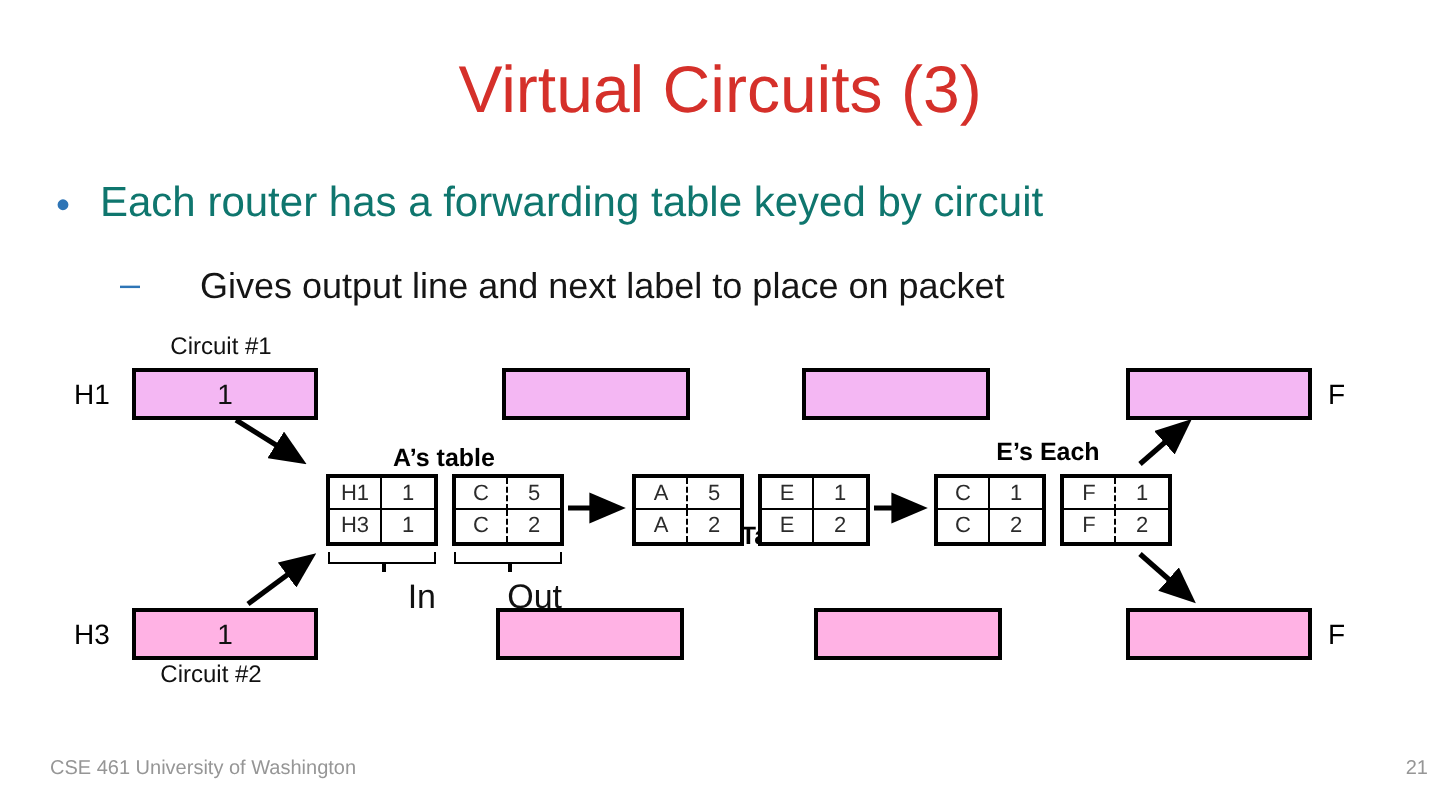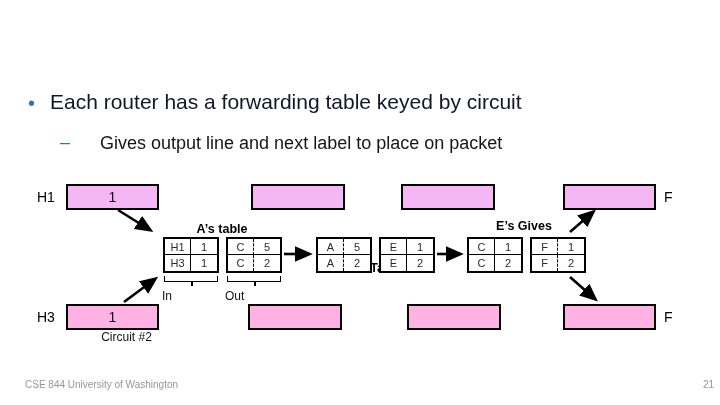--- a/index.html
+++ b/index.html
@@ -8,21 +8,21 @@
     font-family:"Liberation Sans", sans-serif; overflow:hidden;
   }
   .title {
     position:absolute; top:26px; left:0; width:720px; text-align:center;
     font-size:33px; color:#d5302a; letter-spacing:0px;
   }
   .bullet-marker {
     position:absolute; left:28px; top:92px; color:#2e75b6; font-size:20px;
   }
   .bullet-text {
-    position:absolute; left:50px; top:90px; color:#0f172a; font-size:21px;text-align:right;
+    position:absolute; left:50px; top:90px; color:#0f766e; font-size:21px;text-align:right;
   }
   .subbullet-marker {
     position:absolute; left:60px; top:132px; color:#2e75b6; font-size:18px;
   }
   .subbullet-text {
     position:absolute; left:100px; top:133px; color:#151515; font-size:18px;
   }
   .host-label { position:absolute; font-size:14px; color:#000; }
   .linkbox {
     position:absolute; width:89px; height:22px; border:2px solid #000;
@@ -42,51 +42,53 @@
     font-size:11px; color:#2b2b2b;
   }
   .vtable .cell.k  { border-right:1px solid #000; }
   .vtable.dashed .cell.k { border-right:1px dashed #000; }
   .vtable .cell.r1 { border-bottom:1.5px solid #000; }
   .brace {
     position:absolute; width:52px; height:5px;
     border-left:1.5px solid #000; border-right:1.5px solid #000; border-bottom:1.5px solid #000;
   }
   .brace .stem { position:absolute; left:50%; top:100%; width:1.5px; height:5px; background:#000; }
-  .inout-label { position:absolute; width:56px; text-align:left; font-size:12px; color:#111; }
+  .inout-label { position:absolute; width:56px; text-align:right; font-size:17px; color:#111; }
   .overlay { position:absolute; left:0; top:0; pointer-events:none; }
   .footer-text { position:absolute; left:25px; top:379px; font-size:10px; color:#969696; }
   .page-num { position:absolute; right:6px; top:379px; font-size:10px; color:#969696; }
 </style>
 </head>
 <body>
 
 <div class="slide">
 
+  <div class="title">Virtual Circuits (3)</div>
 
   <span class="bullet-marker">•</span>
   <div class="bullet-text">Each router has a forwarding table keyed by circuit</div>
 
   <span class="subbullet-marker">–</span>
   <div class="subbullet-text">Gives output line and next label to place on packet</div>
 
   <div class="host-label" style="left:37px; top:189px;">H1</div>
+  <div class="circuit-label" style="left:64px; top:166px;">Circuit #1</div>
   <div class="linkbox top" style="left:66px; top:184px;">
     <span>1</span>
   </div>
   <div class="linkbox top" style="left:251px; top:184px; width:90px;"></div>
   <div class="linkbox top" style="left:401px; top:184px; width:90px;"></div>
   <div class="linkbox top" style="left:563px; top:184px;"></div>
   <div class="host-label" style="left:664px; top:189px;">F</div>
 
   <div class="host-label" style="left:37px; top:309px;">H3</div>
   <div class="linkbox bot" style="left:66px; top:304px;">
     <span>1</span>
   </div>
-  <div class="circuit-label" style="left:80px; top:330px;">Circuit #2</div>
+  <div class="circuit-label" style="left:59px; top:330px;">Circuit #2</div>
   <div class="linkbox bot" style="left:248px; top:304px; width:90px;"></div>
   <div class="linkbox bot" style="left:407px; top:304px; width:90px;"></div>
   <div class="linkbox bot" style="left:563px; top:304px;"></div>
   <div class="host-label" style="left:664px; top:309px;">F</div>
 
   <div class="tbl-label" style="left:162px; top:222px;text-align:center;">A’s table</div>
   <div class="vtable" style="left:163px; top:237px;">
     <div class="cell k r1">H1</div>
     <div class="cell r1">1</div>
     <div class="cell k">H3</div>
@@ -114,21 +116,21 @@
     <div class="cell k">A</div>
     <div class="cell">2</div>
   </div>
   <div class="vtable" style="left:379px; top:237px;">
     <div class="cell k r1">E</div>
     <div class="cell r1">1</div>
     <div class="cell k">E</div>
     <div class="cell">2</div>
   </div>
 
-  <div class="tbl-label" style="left:464px; top:219px;">E’s Gives</div>
+  <div class="tbl-label" style="left:464px; top:219px;">E’s Each</div>
   <div class="vtable" style="left:467px; top:237px;">
     <div class="cell k r1">C</div>
     <div class="cell r1">1</div>
     <div class="cell k">C</div>
     <div class="cell">2</div>
   </div>
   <div class="vtable dashed" style="left:530px; top:237px;">
     <div class="cell k r1">F</div>
     <div class="cell r1">1</div>
     <div class="cell k">F</div>
@@ -142,15 +144,15 @@
       </marker>
     </defs>
     <line x1="118" y1="210" x2="150" y2="230" stroke="#000" stroke-width="2.6" marker-end="url(#ah)"></line>
     <line x1="124" y1="302" x2="155" y2="279" stroke="#000" stroke-width="2.6" marker-end="url(#ah)"></line>
     <line x1="284" y1="254" x2="309" y2="254" stroke="#000" stroke-width="2.6" marker-end="url(#ah)"></line>
     <line x1="437" y1="254" x2="460" y2="254" stroke="#000" stroke-width="2.6" marker-end="url(#ah)"></line>
     <line x1="570" y1="232" x2="593" y2="212" stroke="#000" stroke-width="2.6" marker-end="url(#ah)"></line>
     <line x1="570" y1="277" x2="595" y2="299" stroke="#000" stroke-width="2.6" marker-end="url(#ah)"></line>
   </svg>
 
-  <div class="footer-text">CSE 844 University of Washington</div>
+  <div class="footer-text">CSE 461 University of Washington</div>
   <div class="page-num">21</div>
 </div>
 
 </body></html>

